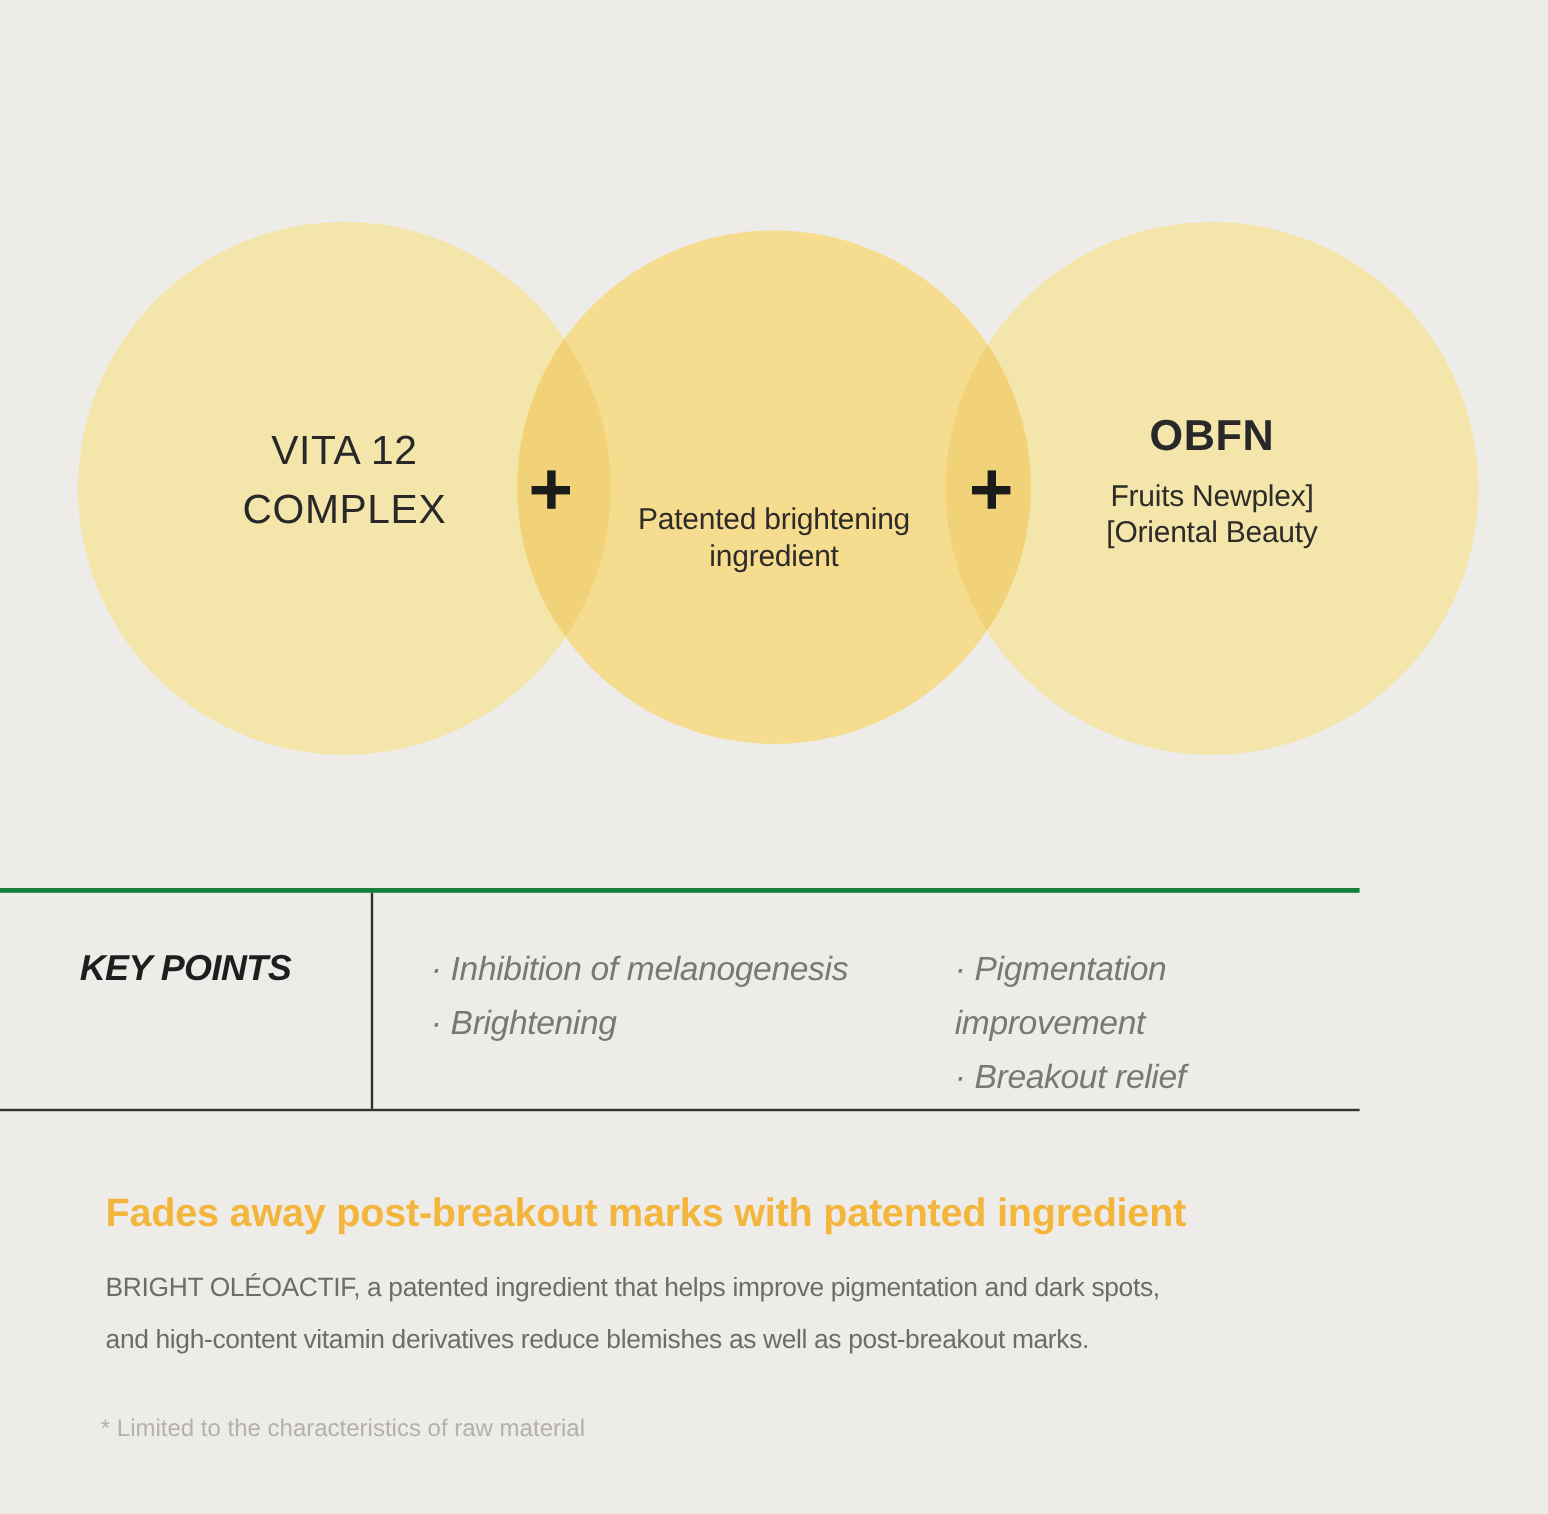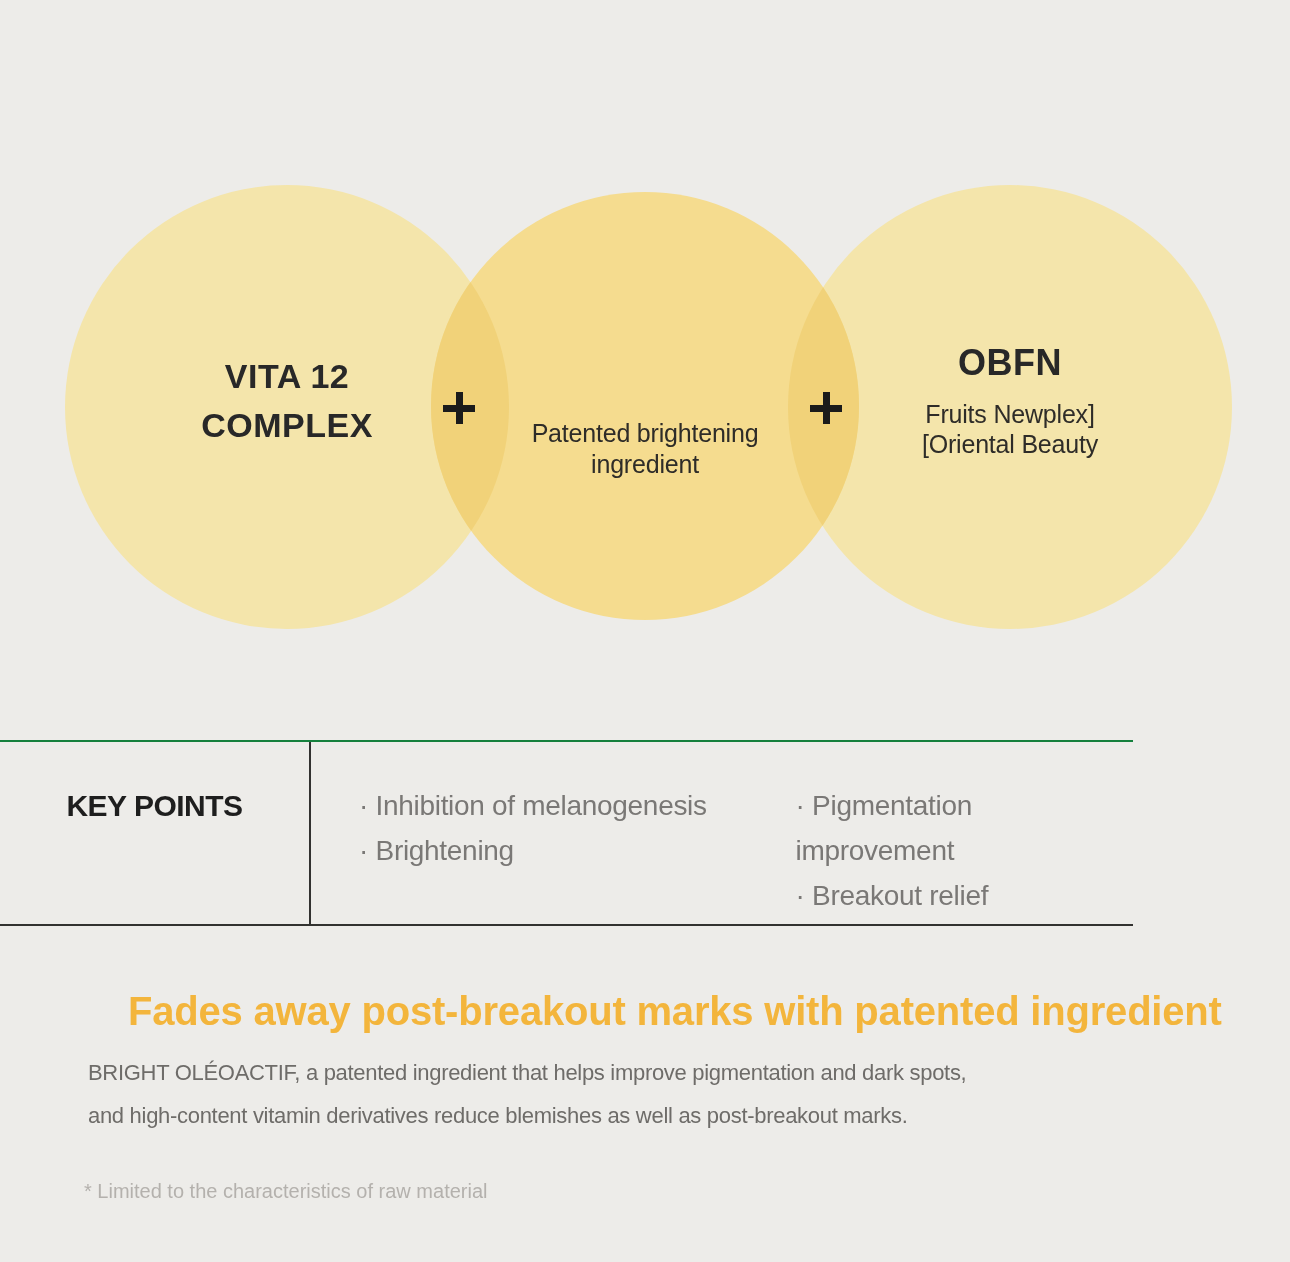--- a/index.html
+++ b/index.html
@@ -15,21 +15,21 @@
   }
   
   .venn-svg { position: absolute; left: 0; top: 0; }
   .circle-label {
     position: absolute;
     text-align: center;
     color: #282828;
   }
   .circle-title {
     font-size: 34px;
-    font-weight: 700;
+    font-weight: 400;
     line-height: 49px;
     letter-spacing: 0.5px;
     color: #282828;
   }
   .circle-title-mid {
     font-size: 35px;
     font-weight: 600;
     line-height: 42px;
     letter-spacing: 0.5px;
     color: #282828;
@@ -64,23 +64,24 @@
     position: absolute;
     background: #1b1b1b;
   }
   .plus::before { left: 9px;  top: 21.5px; width: 32px; height: 7px; }
   .plus::after  { left: 21.5px; top: 9px;  width: 7px;  height: 32px; }
   
   .keypoints {
     position: absolute;
     left: 0; top: 740px;
     width: 1133px; height: 186px;
-    border-top: 2px solid #15803d;
+    border-top: 4px solid #15803d;
     border-bottom: 2px solid #323230;
     display: flex;
+    font-style: italic;
   }
   .kp-left {
     width: 311px;
     border-right: 2px solid #323230;
     display: flex;
     align-items: flex-start;
     justify-content: center;
   }
   .kp-label {
     margin-top: 47px;
@@ -99,26 +100,25 @@
   .kp-item {
     font-size: 28px;
     line-height: 45px;
     letter-spacing: -0.3px;
     color: #7a7876;
   }
   
   .desc-headline {
     position: absolute;
     left: 88px; top: 992px;
-    font-size: 40px;
+    font-size: 33px;
     font-weight: 600;
     line-height: 38px;
     letter-spacing: -0.2px;
     color: #F3B53C;
-    margin-left: 40px;
   }
   .desc-body {
     position: absolute;
     left: 88px; top: 1051px;
     font-size: 22px;
     line-height: 43px;
     letter-spacing: -0.3px;
     color: #6e6c69;
   }
   .desc-footnote {

